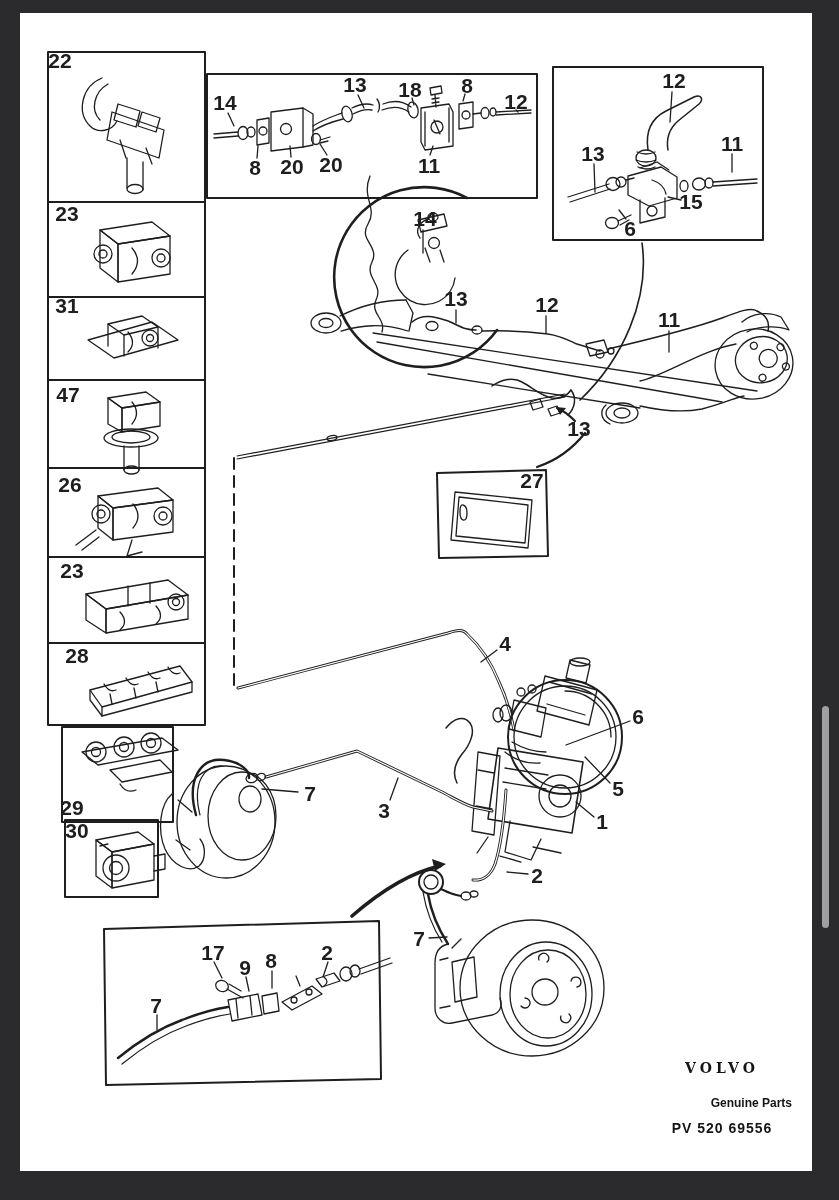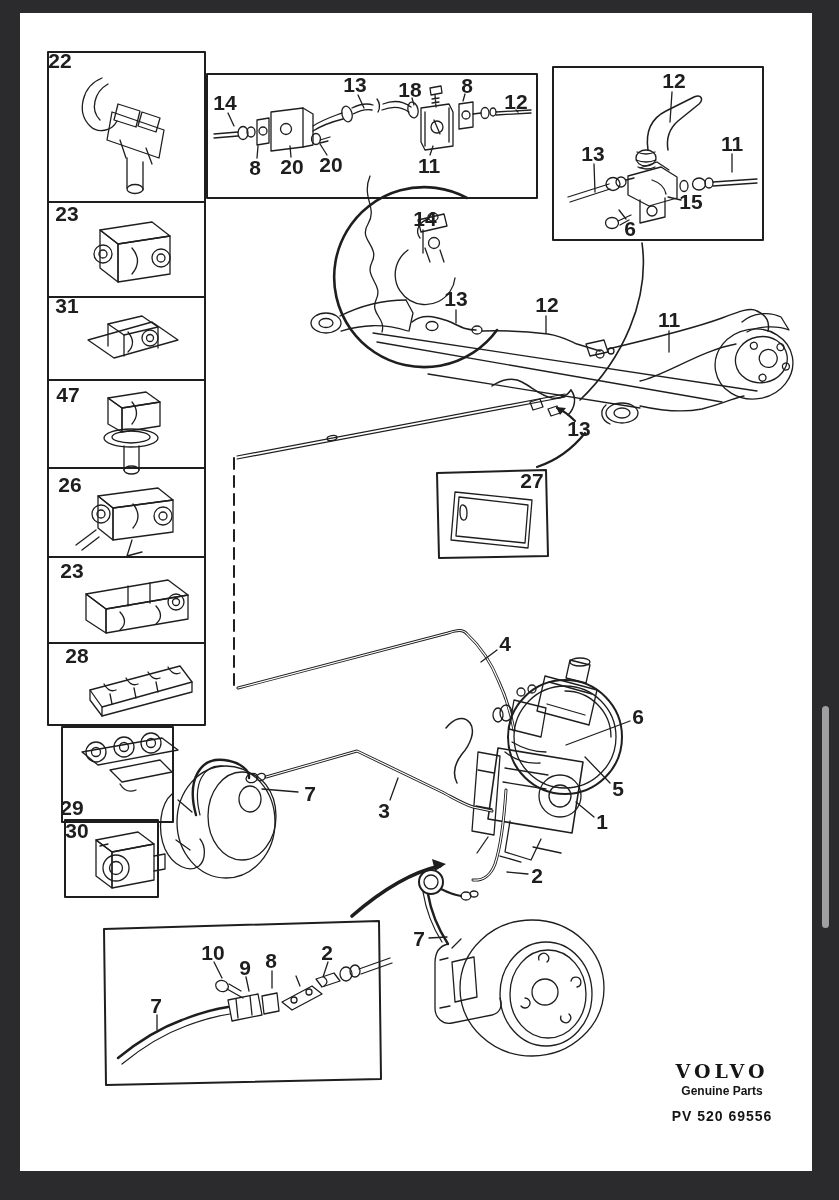--- a/index.html
+++ b/index.html
@@ -13,24 +13,24 @@
   .callout{
     position:absolute;transform:translate(-50%,-50%);
     font:bold 21px "Liberation Sans",sans-serif;
     color:#1e1e1e;line-height:1;white-space:nowrap;
     letter-spacing:0px;
   }
   .footer{
     position:absolute;text-align:center;color:#151515;
   }
   .footer .brand{
-    font-family:"DejaVu Serif",serif;font-weight:bold;font-size:19px;
+    font-family:"DejaVu Serif",serif;font-weight:bold;font-size:14px;
     letter-spacing:4px;
   }
-  .footer .l1{font:bold 12px "Liberation Sans",sans-serif;margin-top:2px;}
+  .footer .l1{font:bold 12px "Liberation Sans",sans-serif;margin-top:20px;text-align:right;}
   .footer .l2{font:600 14px "Liberation Sans",sans-serif;margin-top:10px;letter-spacing:1px;}
 </style>
 </head>
 <body>
 
 <div id="stage">
 <svg width="839" height="1200" viewBox="0 0 839 1200">
 
   <rect x="0" y="0" width="839" height="1200" fill="#2b2b2d"></rect>
 
@@ -451,21 +451,21 @@
   <div class="callout" style="left:505px;top:643px">4</div>
   <div class="callout" style="left:638px;top:716px">6</div>
   <div class="callout" style="left:618px;top:788px">5</div>
   <div class="callout" style="left:602px;top:821px">1</div>
   <div class="callout" style="left:384px;top:810px">3</div>
   <div class="callout" style="left:310px;top:793px">7</div>
   <div class="callout" style="left:537px;top:875px">2</div>
 
   <div class="callout" style="left:419px;top:938px">7</div>
 
-  <div class="callout" style="left:213px;top:952px">10</div>
+  <div class="callout" style="left:213px;top:952px">17</div>
   <div class="callout" style="left:245px;top:967px">9</div>
   <div class="callout" style="left:271px;top:960px">8</div>
   <div class="callout" style="left:327px;top:952px">2</div>
   <div class="callout" style="left:156px;top:1005px">7</div>
 </div>
 
 <div class="footer" style="left:652px;top:1060px;width:140px;">
   <div class="brand">VOLVO</div>
   <div class="l1">Genuine Parts</div>
   <div class="l2">PV 520 69556</div>

